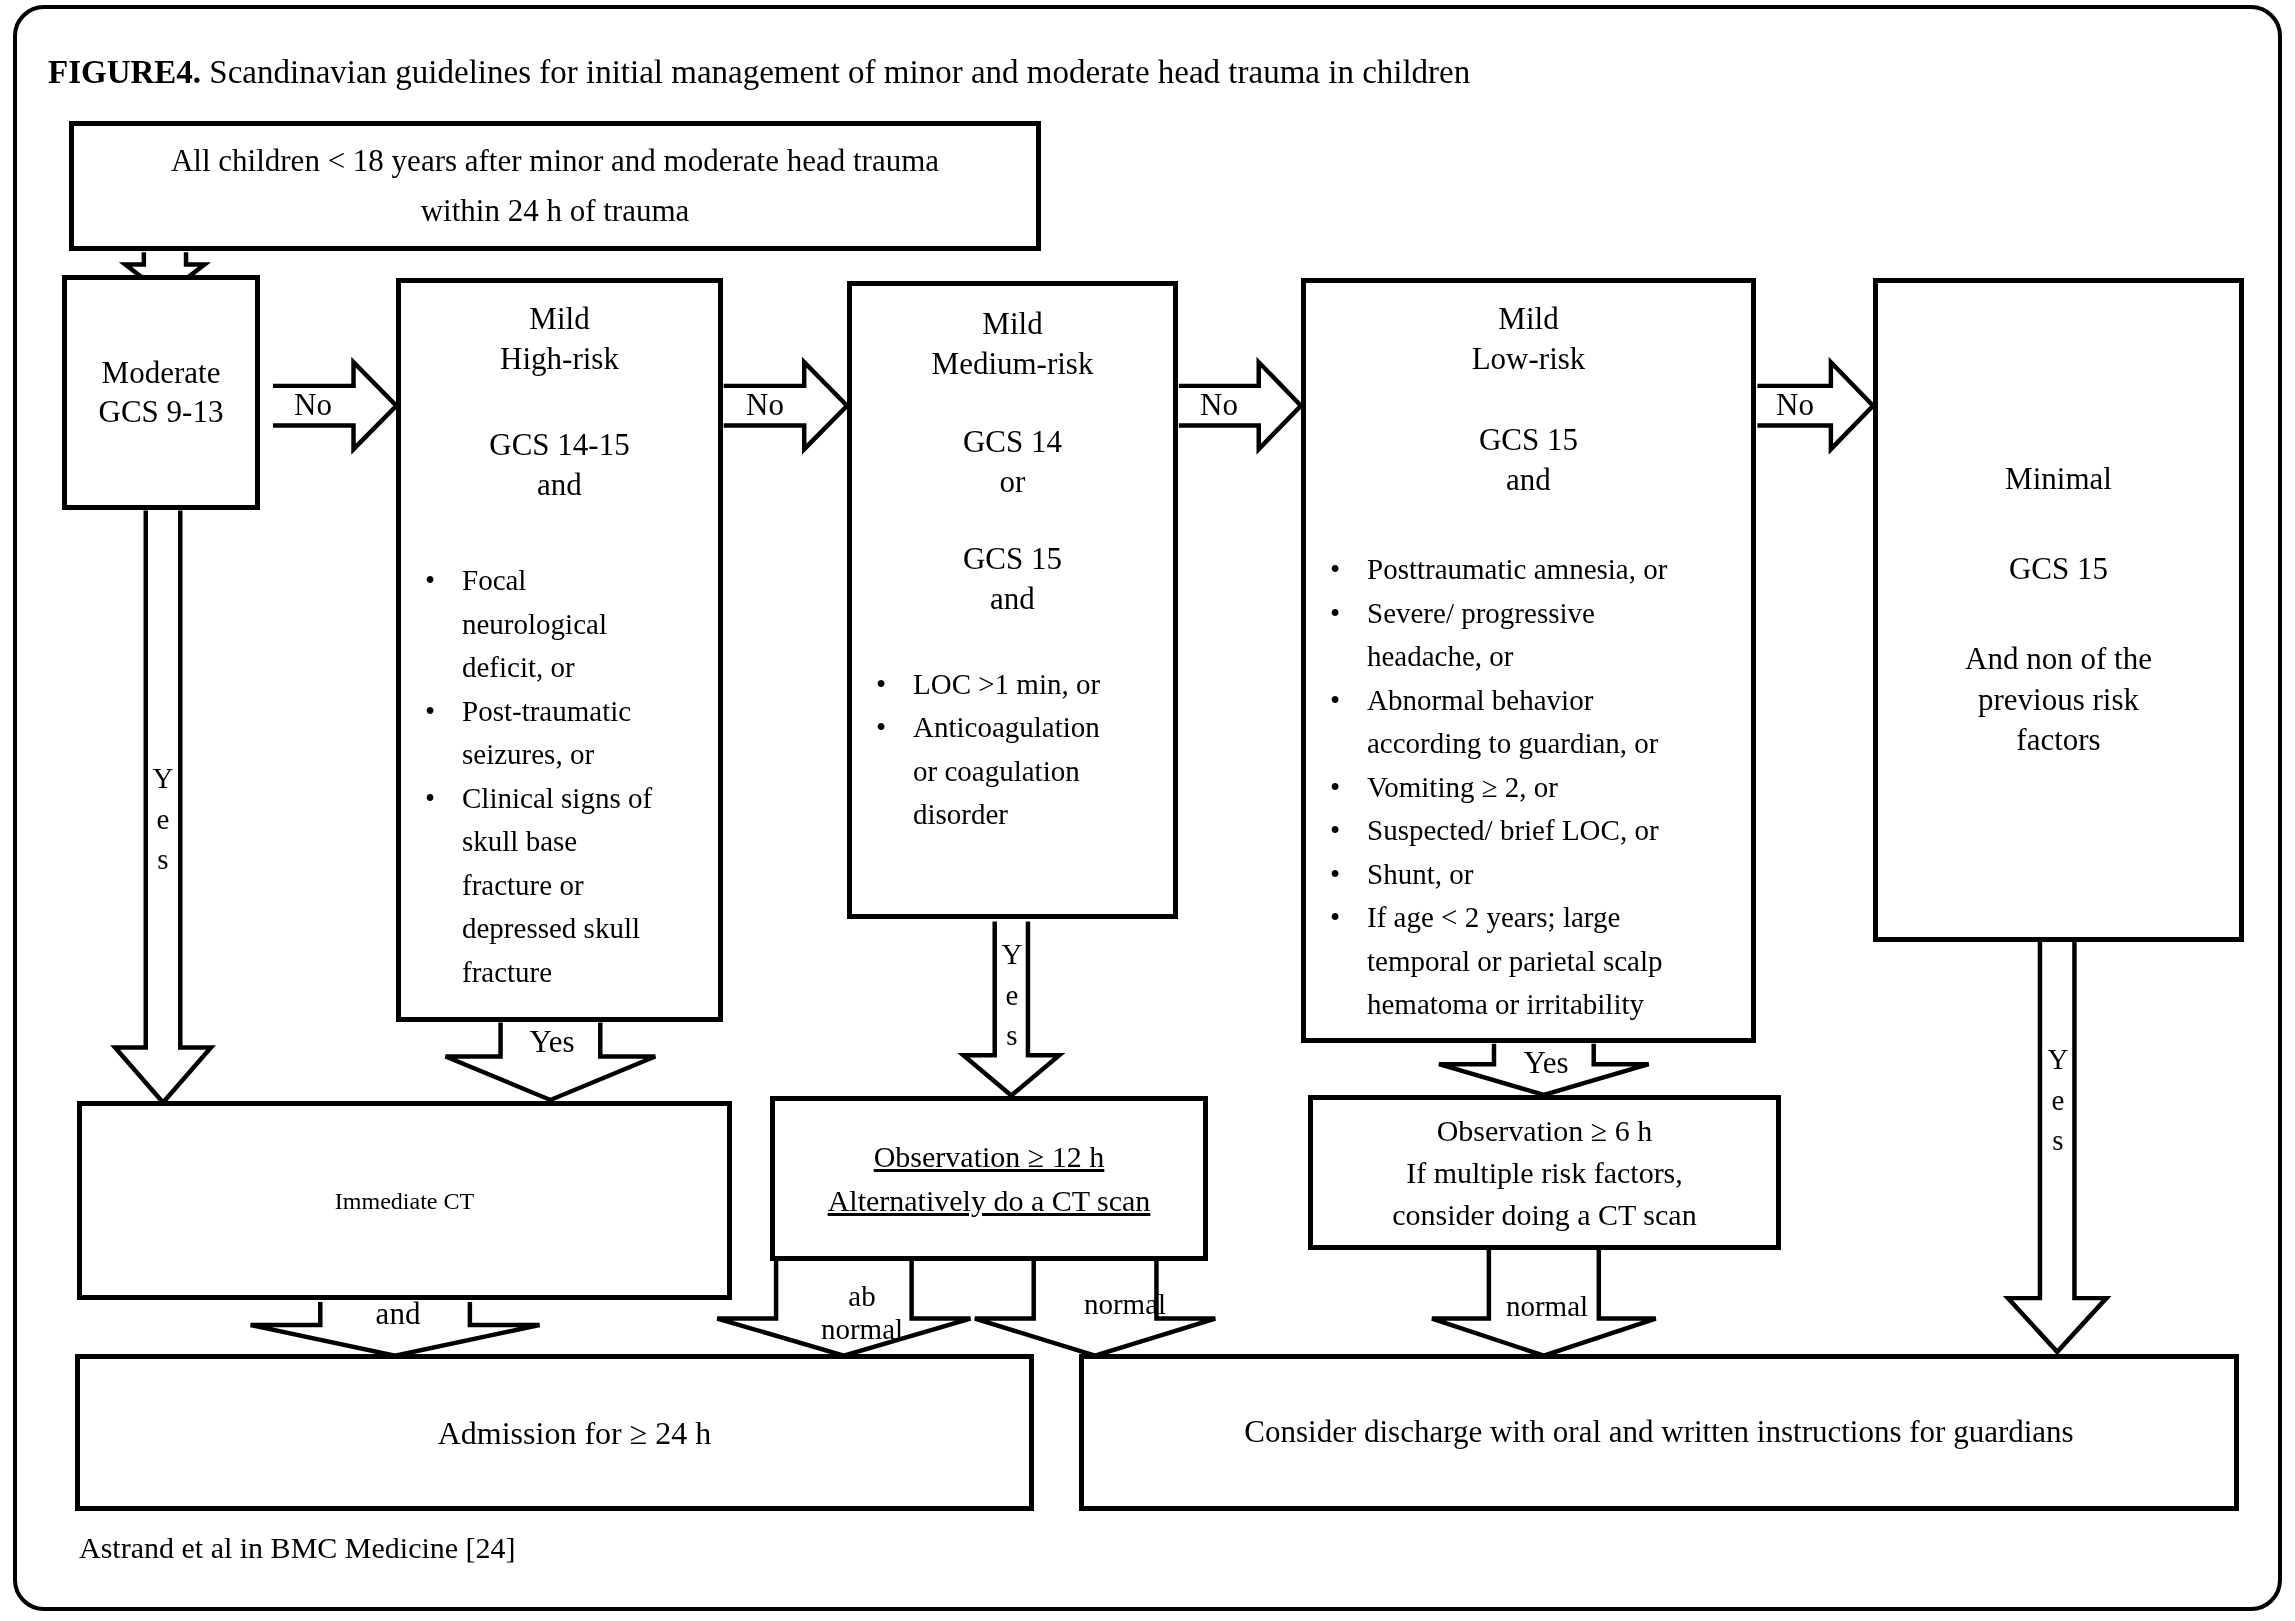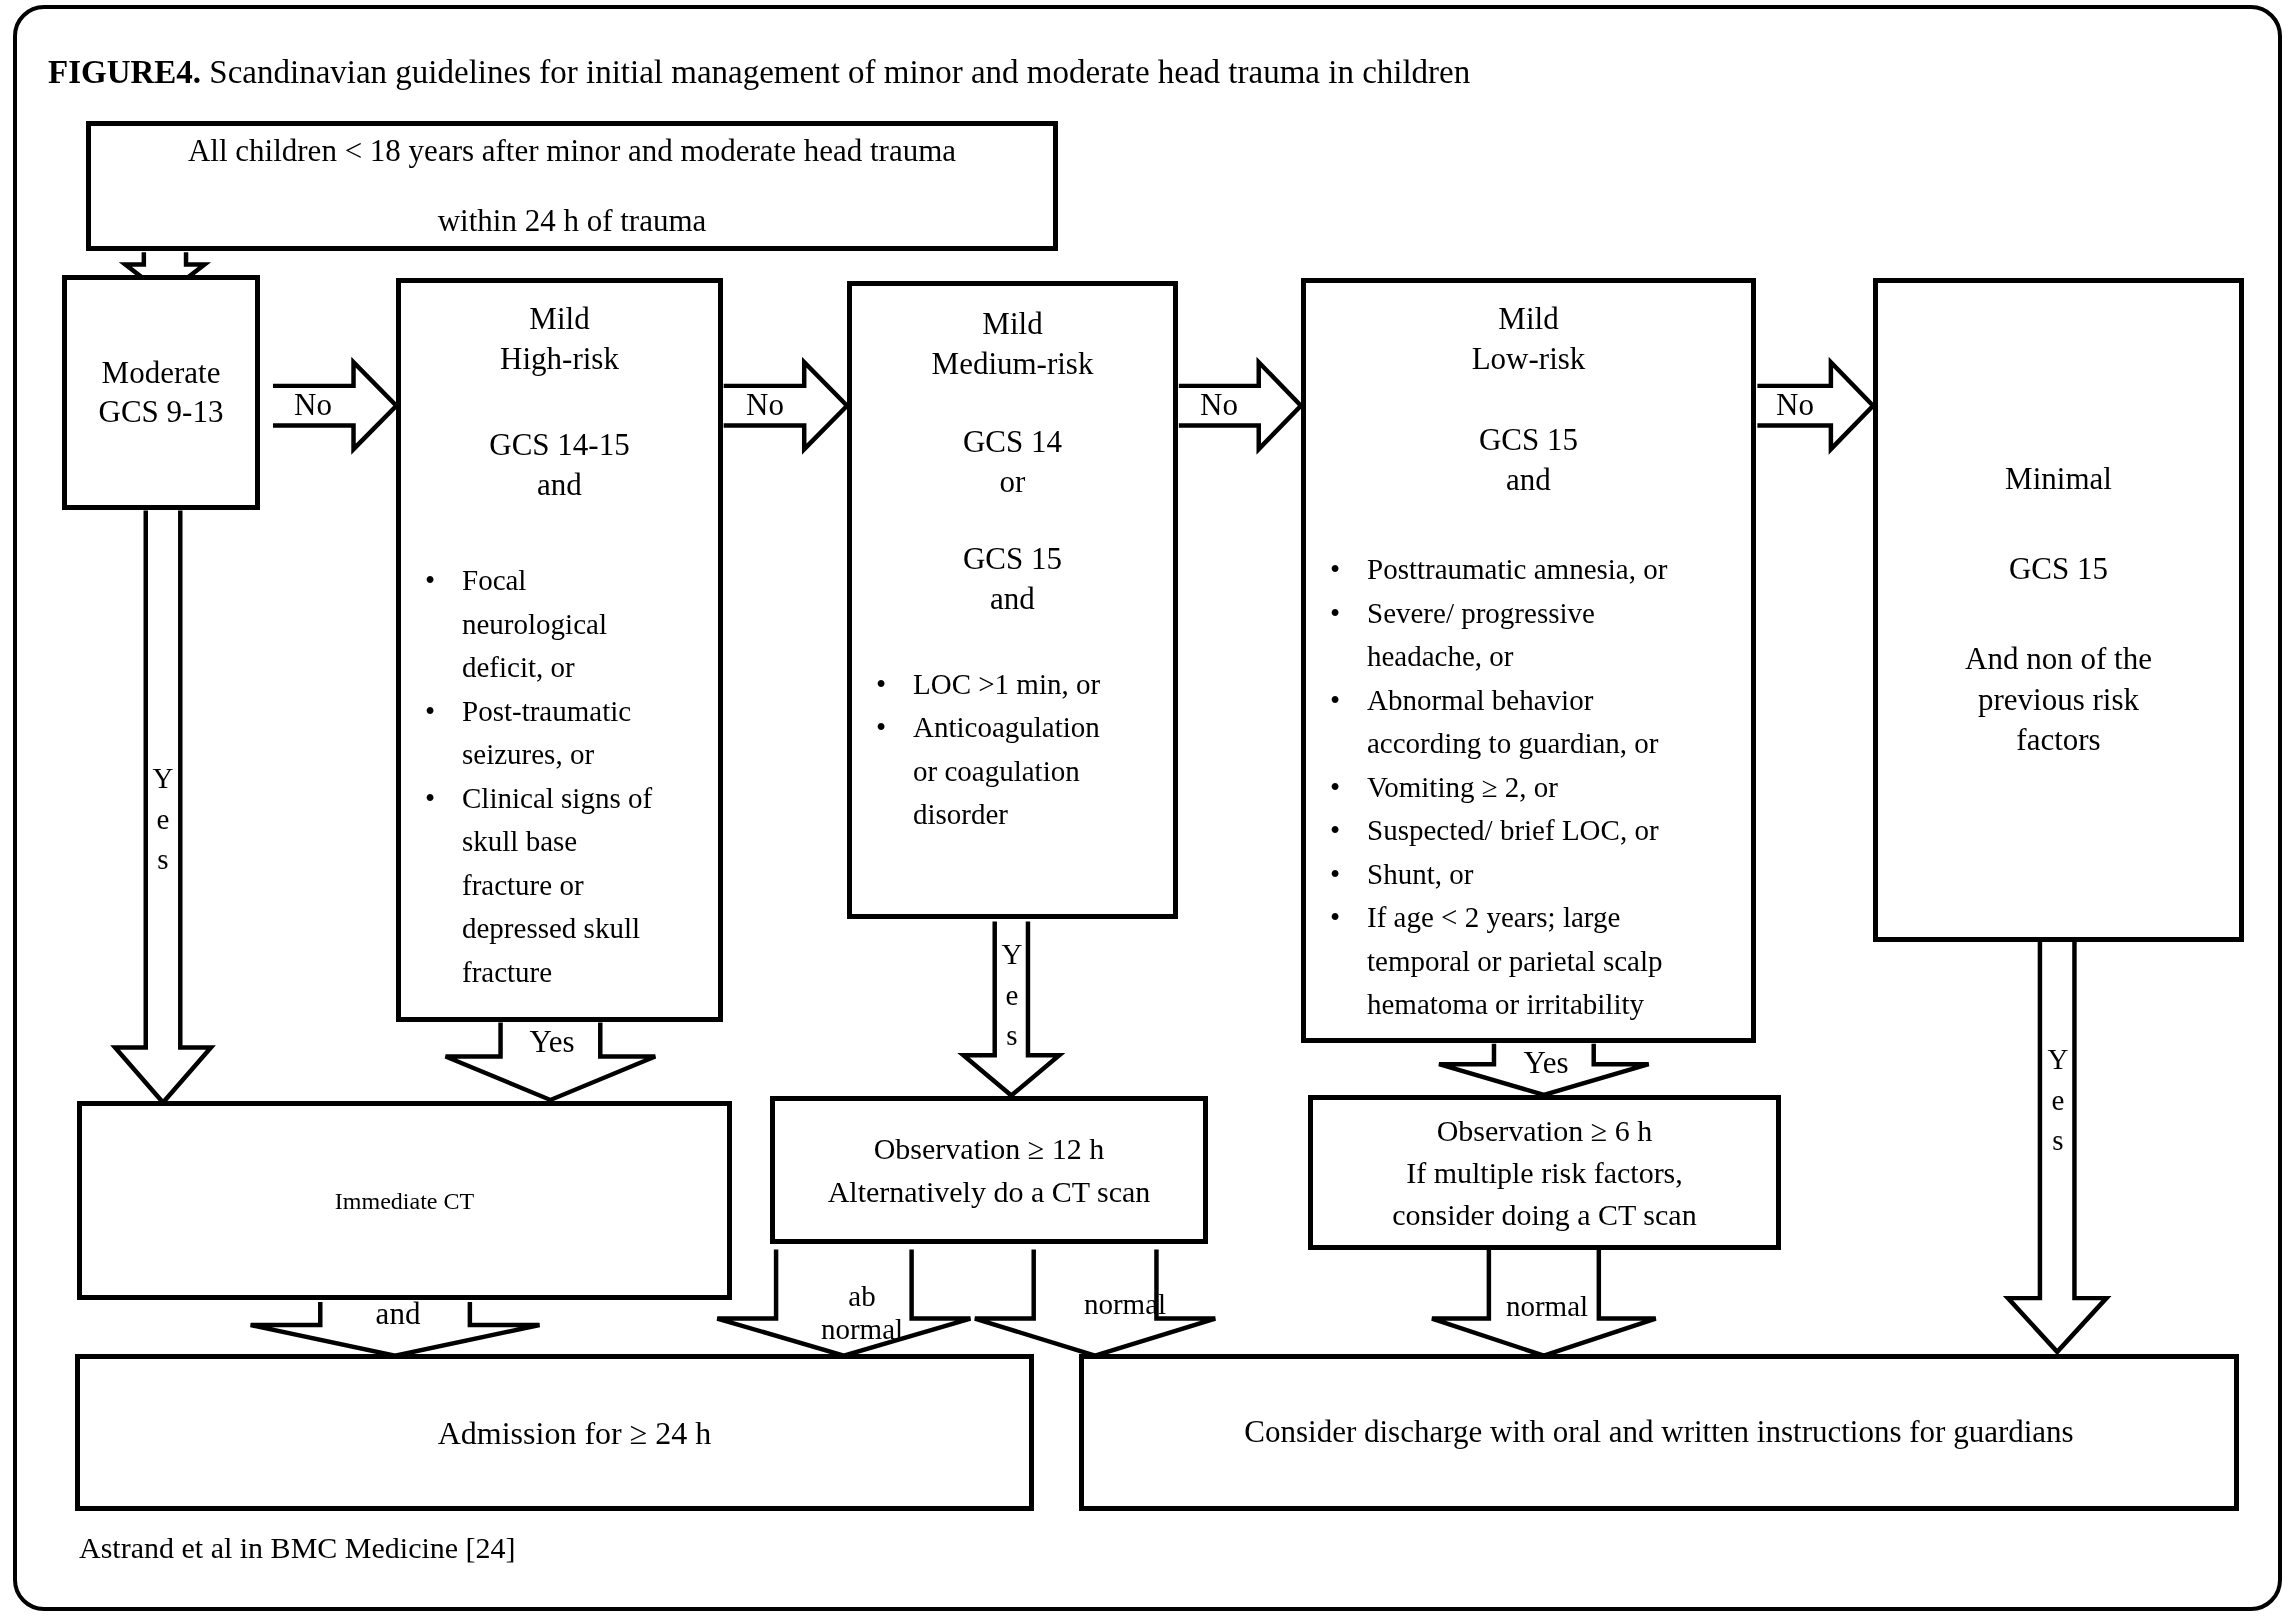--- a/index.html
+++ b/index.html
@@ -51,21 +51,21 @@
       <path d="M 1556,1441 L 1556,1650 L 1507,1650 L 1582,1713 L 1657,1650 L 1608,1650 L 1608,1441"></path>
       <path d="M 2337,1632 L 2337,1664 L 2251,1664 L 2415,1712 L 2579,1664 L 2493,1664 L 2493,1632"></path>
       <path d="M 501,2036 L 501,2072 L 392,2072 L 618,2120 L 844,2072 L 735,2072 L 735,2036"></path>
       <path d="M 1214,1954 L 1214,2062 L 1122,2062 L 1320,2120 L 1518,2062 L 1426,2062 L 1426,1954"></path>
       <path d="M 1617,1954 L 1617,2062 L 1525,2062 L 1713,2120 L 1901,2062 L 1809,2062 L 1809,1954"></path>
       <path d="M 2329,1954 L 2329,2062 L 2240,2062 L 2415,2120 L 2590,2062 L 2501,2062 L 2501,1954"></path>
       <path d="M 3191,1473 L 3191,2030 L 3141,2030 L 3218,2114 L 3295,2030 L 3245,2030 L 3245,1473"></path>
     </g>
   </svg>
 
-  <div class="box entry vcenter" style="left:86px;top:121px;width:972px;height:130px;justify-content:space-between;">
+  <div class="box entry vcenter" style="left:69px;top:121px;width:972px;height:130px;">
     <div class="ln">All children &lt; 18 years after minor and moderate head trauma</div>
     <div class="ln">within 24 h of trauma</div>
   </div>
 
   <div class="box vcenter" style="left:62px;top:275px;width:198px;height:235px;">
     <div class="ln">Moderate</div>
     <div class="ln" style="">GCS 9-13</div>
   </div>
 
   <div class="box" style="left:396px;top:278px;width:327px;height:744px;">
@@ -203,21 +203,21 @@
       <div class="ln">And non of the</div>
       <div class="ln">previous risk</div>
       <div class="ln">factors</div>
     </div>
   </div>
 
   <div class="box vcenter" style="left:77px;top:1101px;width:655px;height:199px;font-size:24px;">
     <div class="ln">Immediate CT</div>
   </div>
 
-  <div class="box vcenter" style="left:770px;top:1096px;width:438px;height:148px;font-size:30px;line-height:1.45;">
+  <div class="box vcenter" style="left:770px;top:1096px;width:438px;height:165px;font-size:30px;line-height:1.45;text-decoration:underline;">
     <div class="ln">Observation ≥ 12 h</div>
     <div class="ln">Alternatively do a CT scan</div>
   </div>
 
   <div class="box vcenter" style="left:1308px;top:1095px;width:473px;height:155px;font-size:30px;line-height:1.4;">
     <div class="ln">Observation ≥ 6 h</div>
     <div class="ln">If multiple risk factors,</div>
     <div class="ln">consider doing a CT scan</div>
   </div>
 

